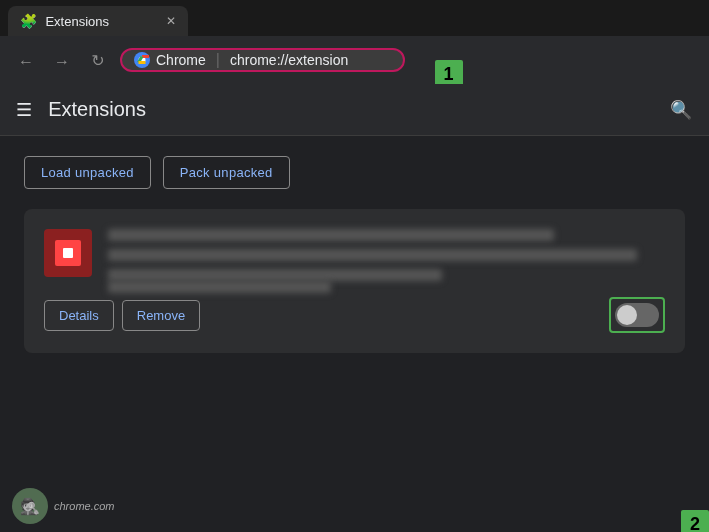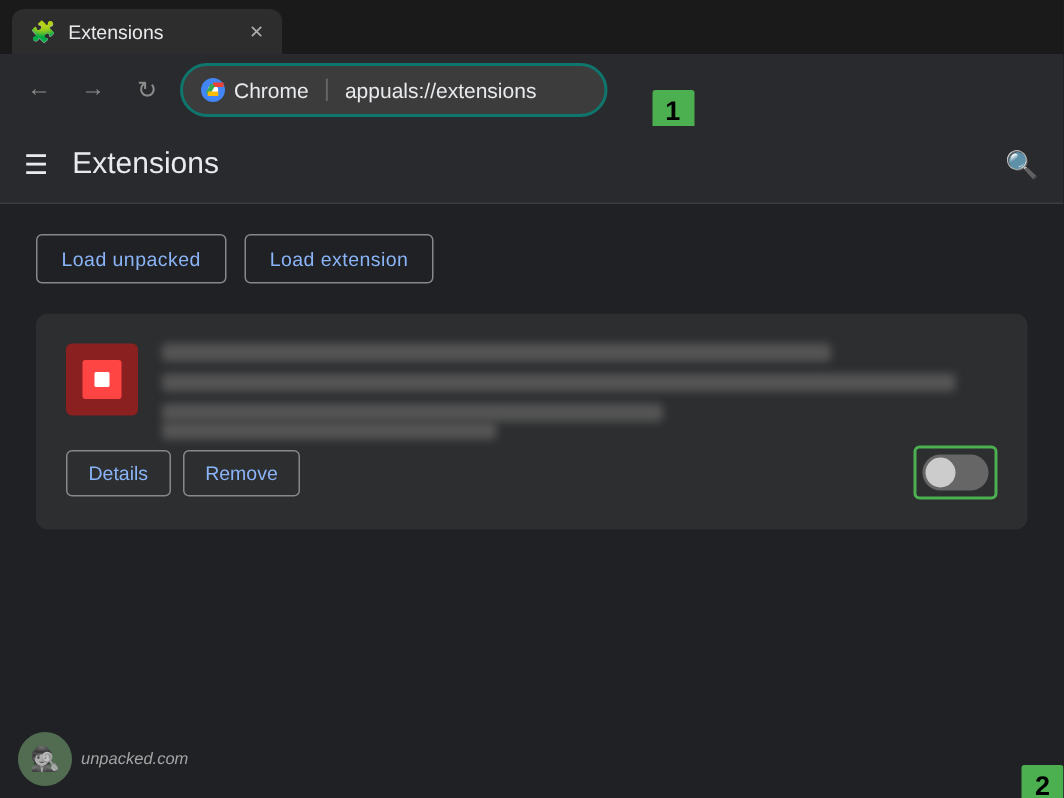--- a/index.html
+++ b/index.html
@@ -58,26 +58,26 @@
       align-items: center;
       justify-content: center;
       border-radius: 50%;
       cursor: pointer;
     }
     .address-bar-wrapper {
       flex: 1;
       max-width: 440px;
       margin: 0 auto;
       background: #3c3c3c;
-      border: 2px solid #0f766e;
+      border: 2px solid #be185d;
       border-radius: 24px;
       height: 24px;
       display: flex;
       align-items: center;
-      padding: 16px 12px;
+      padding: 4px 12px;
       gap: 6px;
     }
     .chrome-logo {
       width: 16px;
       height: 16px;
       flex-shrink: 0;
     }
     .address-divider {
       color: #666;
       font-size: 16px;
@@ -354,21 +354,21 @@
 
         <svg class="chrome-logo" viewBox="0 0 16 16">
           <circle cx="8" cy="8" r="8" fill="#4285f4"></circle>
           <circle cx="8" cy="8" r="3.5" fill="white"></circle>
           <path d="M8 4.5 h7" stroke="#ea4335" stroke-width="3" fill="none"></path>
           <path d="M8 4.5 L4.5 10.5" stroke="#34a853" stroke-width="3" fill="none"></path>
           <path d="M4.5 10.5 L11.5 10.5" stroke="#fbbc05" stroke-width="3" fill="none"></path>
         </svg>
         <span class="address-chrome-label">Chrome</span>
         <span class="address-divider">|</span>
-        <span class="address-text">appuals://extensions</span>
+        <span class="address-text">chrome://extension</span>
       </div>
 
       <div style="position:absolute; right: -30px; top: 50%; transform: translateY(-50%);">
         <div class="step-num" style="background:#4caf50; color:#000; font-weight:700; font-size:18px; width:28px; height:28px; display:flex; align-items:center; justify-content:center; border-radius:2px;">1</div>
       </div>
     </div>
 
     <div style="flex:1;"></div>
   </div>
 
@@ -377,21 +377,21 @@
     <div class="ext-header">
       <span class="hamburger">☰</span>
       <span class="ext-title">Extensions</span>
       <div class="search-section">
         <span class="search-icon-svg">🔍</span>
       </div>
     </div>
 
     <div class="action-bar">
       <button class="action-btn">Load unpacked</button>
-      <button class="action-btn">Load extension</button>
+      <button class="action-btn">Pack unpacked</button>
     </div>
 
     <div class="ext-list">
       <div class="ext-card">
         <div class="ext-card-top">
 
           <div class="ext-icon-placeholder">
             <div class="ext-icon-inner">
               <div class="ext-icon-dot"></div>
             </div>
@@ -423,17 +423,17 @@
     </div>
 
     <div class="badge-2-container">
       <div class="step-num" style="background:#4caf50; color:#000; font-weight:700; font-size:18px; width:28px; height:28px; display:flex; align-items:center; justify-content:center; border-radius:2px;">2</div>
     </div>
 
     <div class="watermark">
       <div class="watermark-logo">
         <span style="font-size:16px; filter: grayscale(1);">🕵️</span>
       </div>
-      <span class="watermark-text">unpacked.com</span>
+      <span class="watermark-text">chrome.com</span>
     </div>
 
   </div>
 </div>
 
 </body></html>

